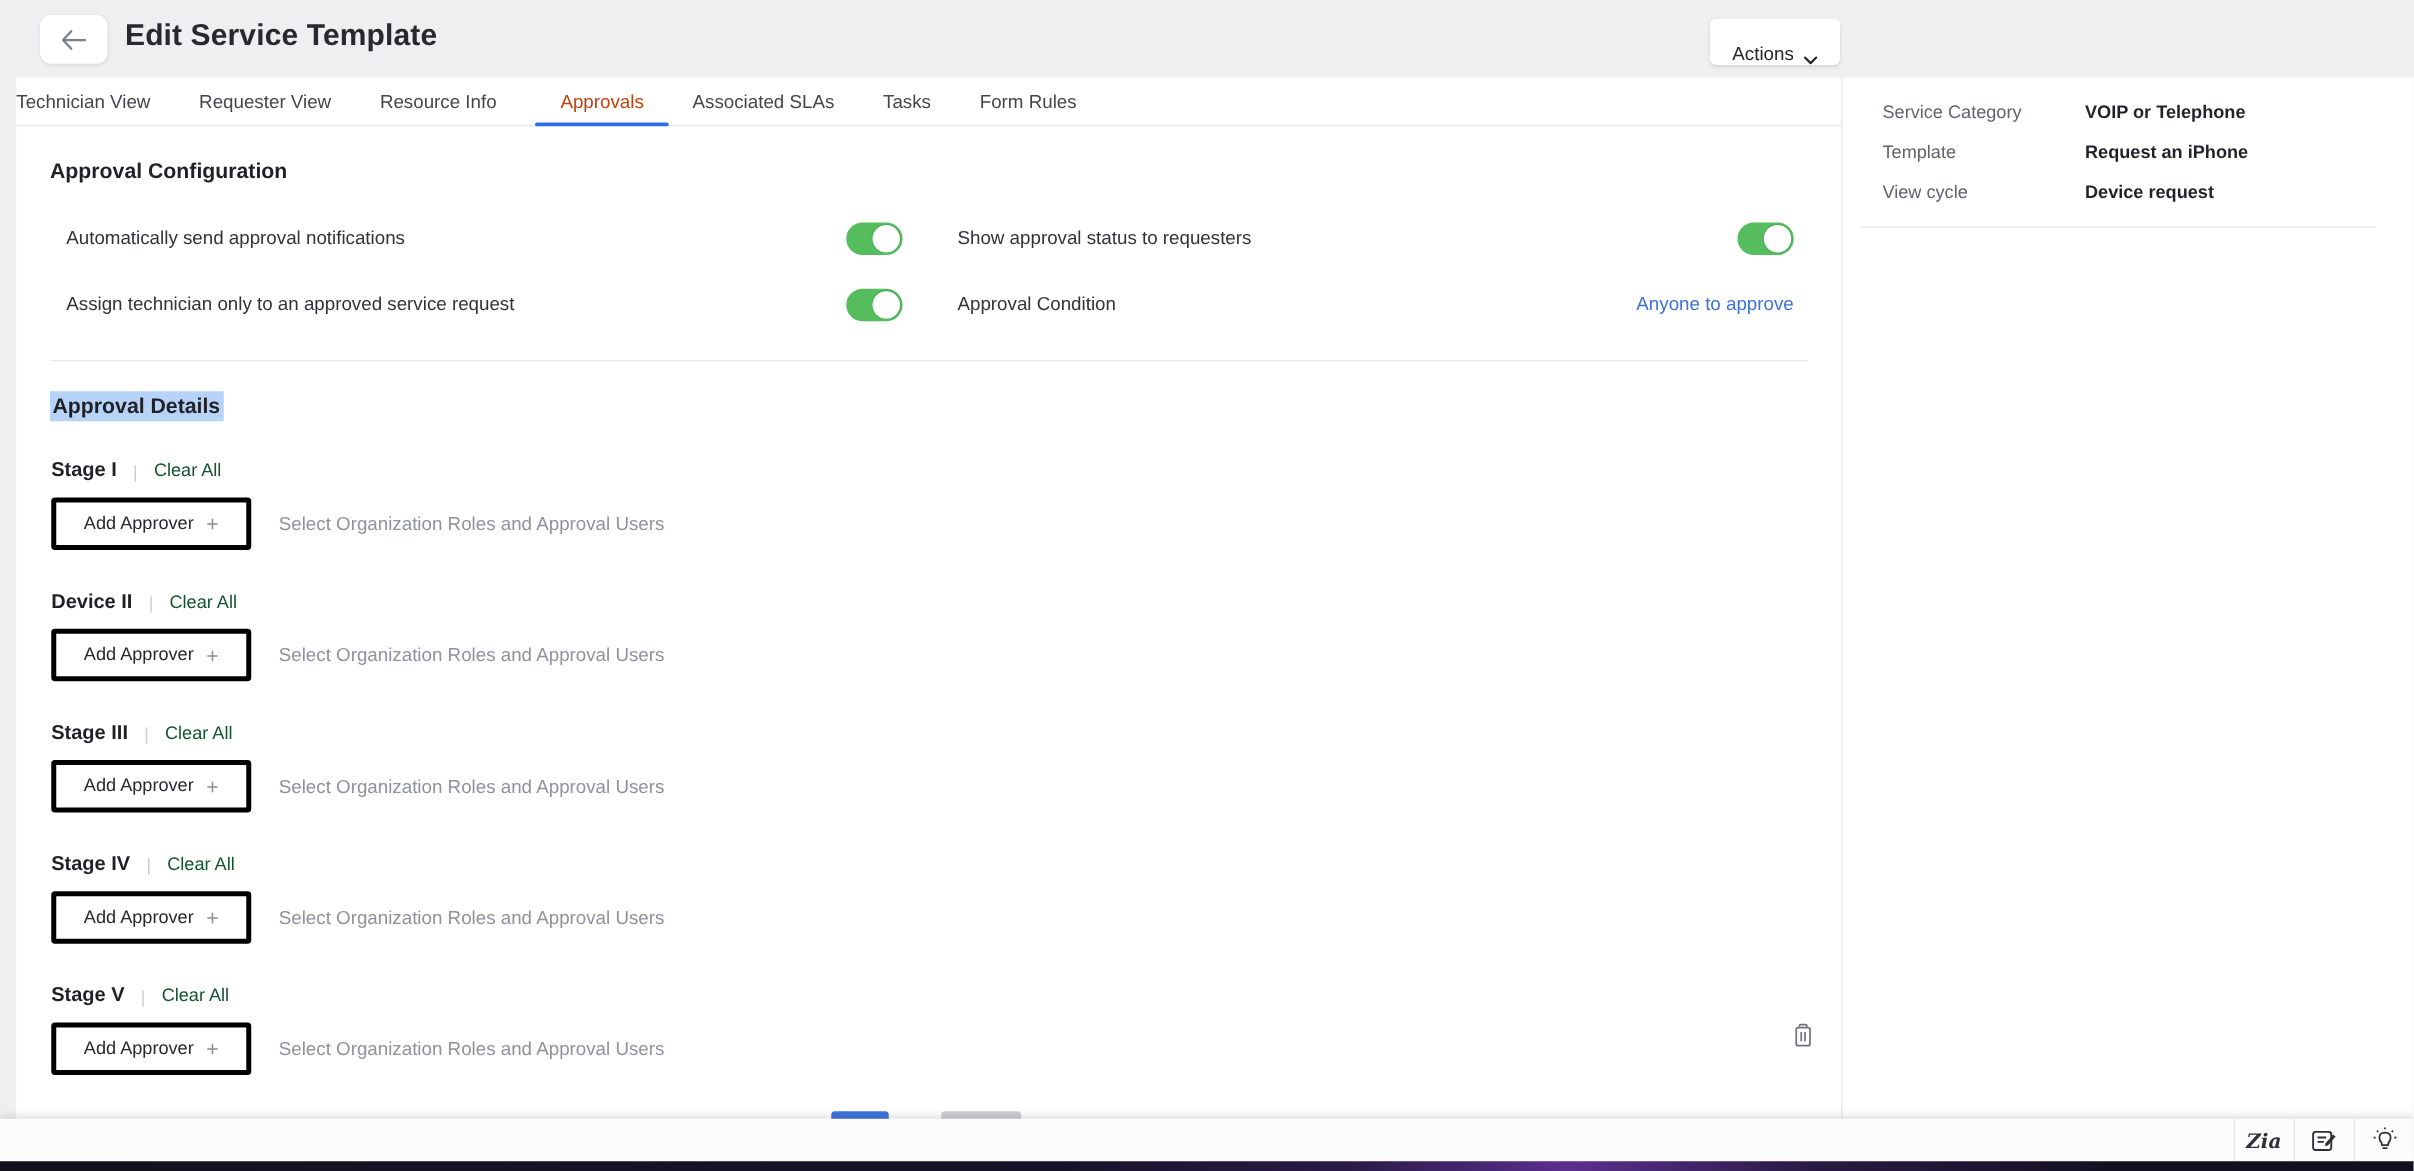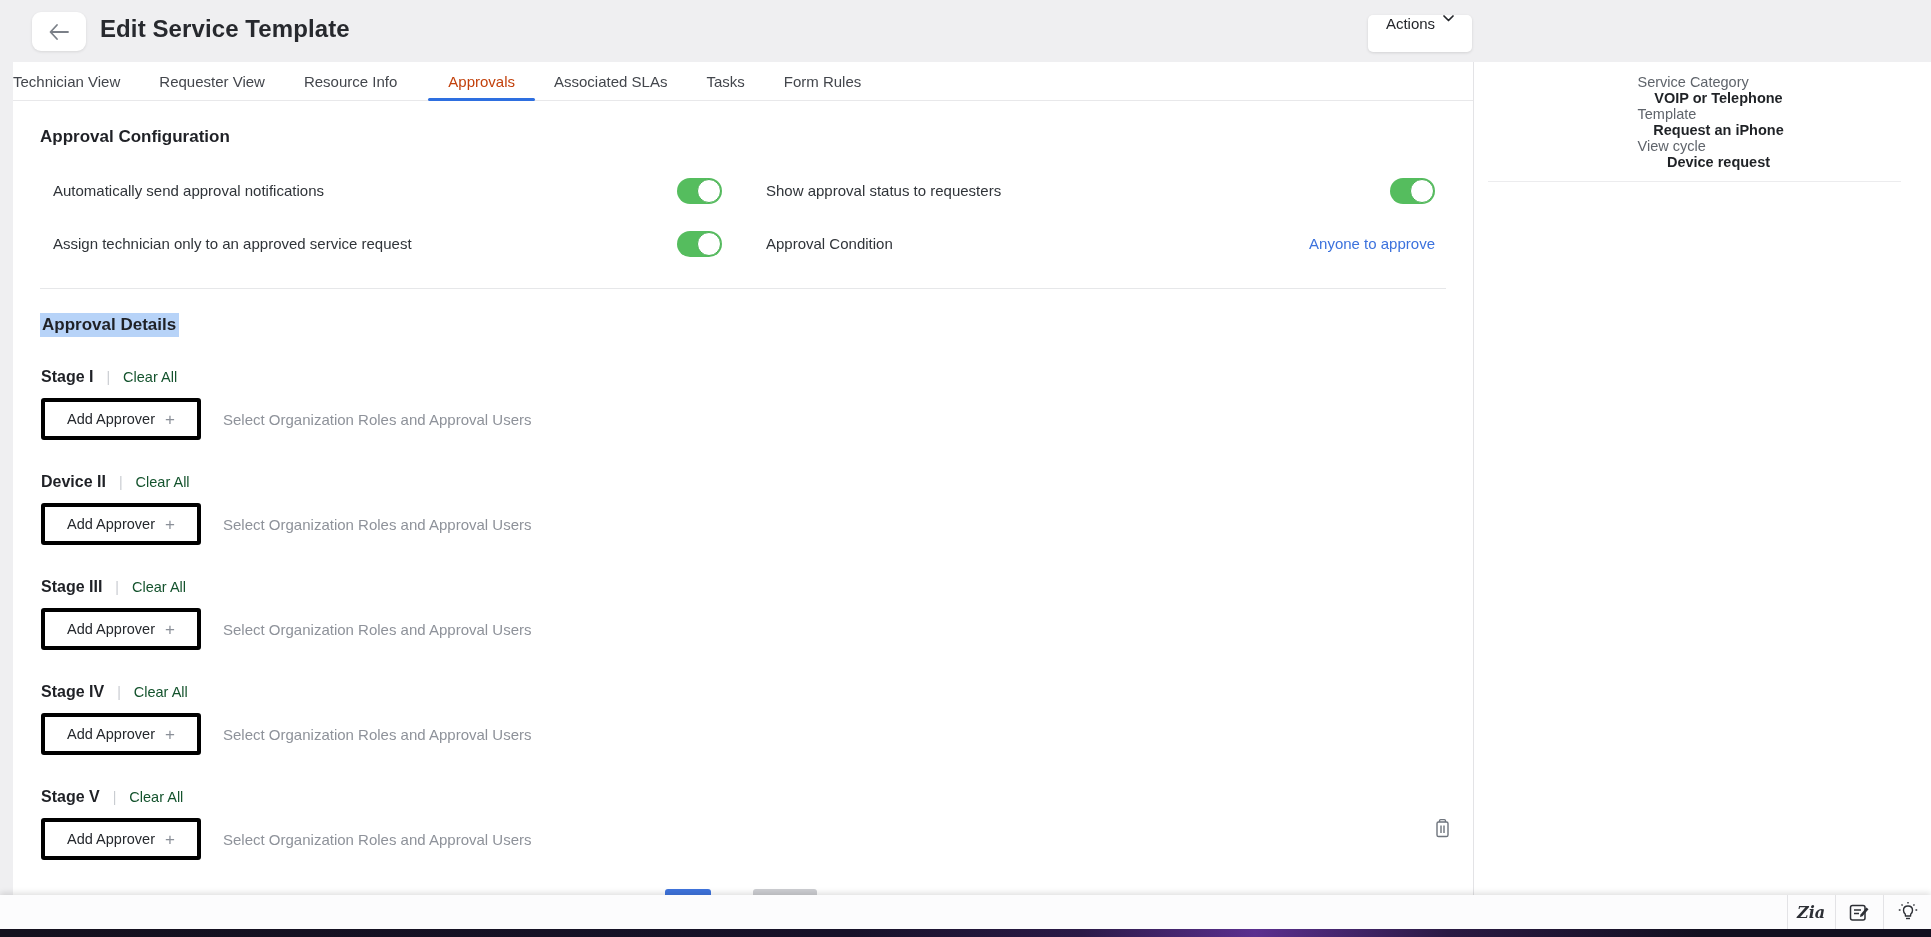--- a/index.html
+++ b/index.html
@@ -6,21 +6,21 @@
   html,body { width:1931px; height:937px; overflow:hidden; }
   body { position:relative; background:#efeff1; font-family:"Liberation Sans",sans-serif; color:#2b2e33; }
 
   
   .header { position:absolute; left:0; top:0; width:100%; height:62px; background:#efeff1; }
   .back-btn { position:absolute; left:32px; top:12px; width:54px; height:39px; background:#ffffff;
               border-radius:9px; box-shadow:0 1px 3px rgba(0,0,0,.10); display:flex; align-items:center;
               justify-content:center; cursor:pointer; }
   .page-title { position:absolute; left:100px; top:15px; font-size:24px; font-weight:bold; color:#27292e; letter-spacing:.1px; }
   .actions-btn { position:absolute; left:1368px; top:15px; width:104px; height:37px; background:#ffffff;
-                 border-radius:5px; box-shadow:0 1px 3px rgba(0,0,0,.12); display:flex; align-items:flex-start;
+                 border-radius:5px; box-shadow:0 1px 3px rgba(0,0,0,.12); display:flex; align-items:flex-end;
                  justify-content:center; gap:8px; font-size:15px; color:#24262b; cursor:pointer; }
 
   
   .main-panel { position:absolute; left:13px; top:62px; width:1460px; bottom:0; background:#ffffff; }
   .side-panel { position:absolute; left:1473px; top:62px; right:0; bottom:0; background:#ffffff;
                 border-left:1px solid #e3e3e6; }
 
   
   .tabs { height:39px; border-bottom:1px solid #e8e8ea; display:flex; align-items:stretch; gap:39px;
           font-size:15px; color:#43464c; }
@@ -60,21 +60,21 @@
   .trash-btn { position:absolute; right:20px; top:28px; cursor:pointer; width:22px; height:24px;
                display:flex; align-items:center; justify-content:center; }
 
   
   .sliver { position:absolute; height:7px; border-radius:3px 3px 0 0; }
   .sliver.blue { left:665px; top:889px; width:46px; background:#3f74dd; }
   .sliver.gray { left:753px; top:889px; width:64px; background:#cdced2; }
 
   
   .side-rows { padding:12px 0 0 32px; }
-  .side-row { display:flex; align-items:center; height:32px;flex-direction:column; }
+  .side-row { display:flex; align-items:center; height:32px; }
   .side-label { width:162px; font-size:14.5px; color:#5f646b; }
   .side-value { font-size:14.5px; font-weight:bold; color:#1f2226; }
   .side-hr { height:1px; background:#ececee; margin:11px 30px 0 -18px; }
 
   
   .footer { position:absolute; left:0; top:895px; width:100%; height:34px; background:#fcfcfd;
             box-shadow:0 -2px 6px rgba(0,0,0,.13); display:flex; justify-content:flex-end; z-index:5; }
   .f-btn { width:48px; border-left:1px solid #e3e3e6; display:flex; align-items:center; justify-content:center; cursor:pointer; }
   .zia-text { font-style:italic; font-weight:bold; font-size:16px; fill:#2c2f35; font-family:"DejaVu Serif",serif; }
 

